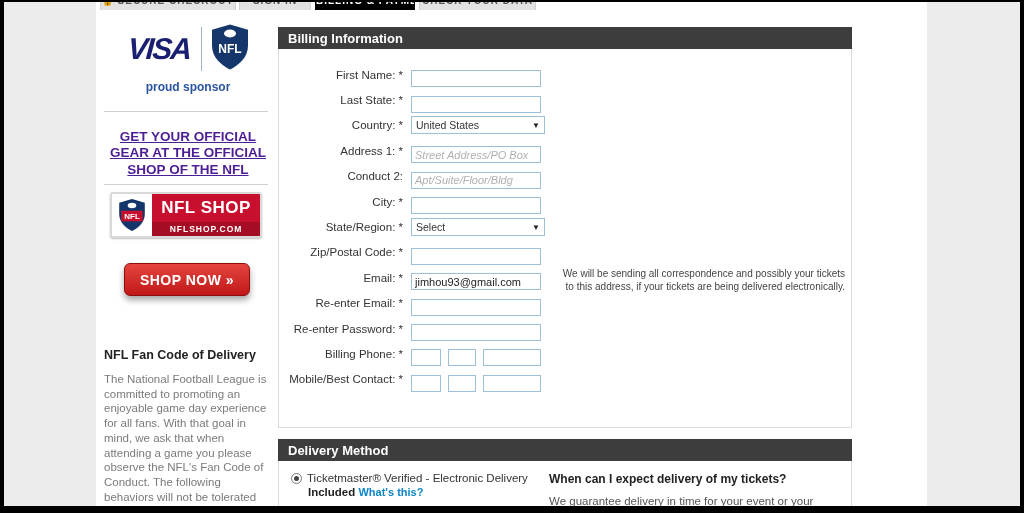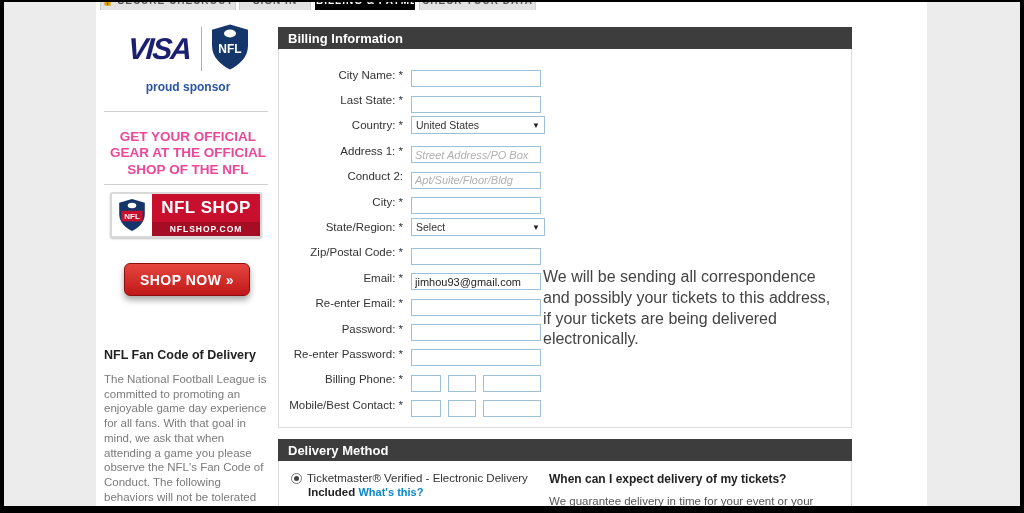--- a/index.html
+++ b/index.html
@@ -26,21 +26,21 @@
   
   .sidebar { position:absolute; left:6px; top:0; width:172px; height:100%; }
   .visa-block { position:absolute; top:22px; left:0; width:172px; text-align:center; }
   .visa-row { display:flex; align-items:center; justify-content:center; gap:10px; }
   .visa-word { font-size:30px; font-weight:bold; font-style:italic; color:#1a1f71; letter-spacing:-2px; transform:skewX(-4deg); }
   .visa-div { width:1px; height:44px; background:#9fb0c8; }
   .proud { margin-top:6px; color:#2b55a2; font-size:12px; font-weight:bold; }
   .side-hr { position:absolute; left:2px; width:164px; border-top:1px solid #cfcfcf; }
   .promo {
     position:absolute; top:127px; left:0; width:172px; text-align:center;
-    color:#ec4899; font-weight:bold; font-size:13.5px; line-height:1.22;
+    color:#4c1d95; font-weight:bold; font-size:13.5px; line-height:1.22;text-decoration:underline;
   }
   .shop-banner {
     position:absolute; top:190px; left:8px; width:152px; height:46px;
     display:flex; background:#c8102e; border:2px solid #d9d9d9; border-radius:3px;
     box-shadow:0 1px 2px rgba(0,0,0,.25); cursor:pointer;
   }
   .shield-box { width:40px; background:#fff; display:flex; align-items:center; justify-content:center; }
   .shop-right { flex:1; display:flex; flex-direction:column; }
   .shop-title { flex:1; color:#fff; font-weight:bold; font-size:17px; letter-spacing:.5px; display:flex; align-items:center; justify-content:center; }
   .shop-site { height:14px; background:#a50d24; color:#fff; font-size:8.5px; font-weight:bold; letter-spacing:1px; display:flex; align-items:center; justify-content:center; }
@@ -70,21 +70,21 @@
   }
   input.txt::placeholder { color:#b0b0b0; font-style:italic; }
   .sel {
     width:134px; height:18px; border:1px solid #9ebfd8; background:#fff; cursor:pointer;
     display:flex; align-items:center; justify-content:space-between; padding:0 4px;
     font-size:10.5px; color:#333;
   }
   .sel .arrow { font-size:8px; color:#222; }
   .phone-group { display:flex; gap:7px; }
   input.ph1 { width:30px; } input.ph2 { width:28px; } input.ph3 { width:58px; }
-  .email-note { position:absolute; left:264px; top:218px; width:290px; font-size:16px; color:#444; line-height:1.3; }
+  .email-note { position:absolute; left:276px; top:218px; width:290px; font-size:10px; color:#444; line-height:1.3;text-align:right; }
 
   .delivery { position:absolute; top:412px; left:0; width:574px; }
   .delivery-body { position:relative; height:80px; border:1px solid #dcdcdc; border-top:none; background:#fff; }
   .radio-line { position:absolute; left:12px; top:11px; display:flex; align-items:flex-start; font-size:11.5px; color:#333; }
   .radio {
     width:11px; height:11px; border:1px solid #777; border-radius:50%; margin-right:5px; margin-top:1px;
     display:flex; align-items:center; justify-content:center; flex:none; cursor:pointer;
   }
   .radio .dot { width:5px; height:5px; background:#444; border-radius:50%; }
   .radio-line2 { position:absolute; left:29px; top:25px; font-size:11.5px; }
@@ -145,21 +145,21 @@
       <div class="conduct-title">NFL Fan Code of Delivery</div>
       <div class="conduct-text">The National Football League is committed to promoting an enjoyable game day experience for all fans. With that goal in mind, we ask that when attending a game you please observe the NFL's Fan Code of Conduct. The following behaviors will not be tolerated and may be subject to penalties imposed by the Club and League, including possible prohibition from future participation on this NFL</div>
     </div>
 
     <div class="main">
       <div class="section-header">
         <span>Billing Information</span>
       </div>
       <div class="billing-body" id="billing-form">
         <div class="form-row">
-            <div class="form-label">City Name: *</div>
+            <div class="form-label">First Name: *</div>
             <div class="ctl"><input type="text" class="txt" style=""></div>
           </div>
           <div class="form-row">
             <div class="form-label">Last State: *</div>
             <div class="ctl"><input type="text" class="txt" style=""></div>
           </div>
           <div class="form-row">
             <div class="form-label">Country: *</div>
             <div class="ctl">
               <div class="sel">
@@ -193,24 +193,20 @@
             <div class="form-label">Zip/Postal Code: *</div>
             <div class="ctl"><input type="text" class="txt" style=""></div>
           </div>
           <div class="form-row">
             <div class="form-label">Email: *</div>
             <div class="ctl"><input type="text" class="txt" value="jimhou93@gmail.com" style=""></div>
           </div>
           <div class="form-row">
             <div class="form-label">Re-enter Email: *</div>
             <div class="ctl"><input type="text" class="txt" style=""></div>
-          </div>
-          <div class="form-row">
-            <div class="form-label">Password: *</div>
-            <div class="ctl"><input type="password" class="txt" style=""></div>
           </div>
           <div class="form-row">
             <div class="form-label">Re-enter Password: *</div>
             <div class="ctl"><input type="password" class="txt" style=""></div>
           </div>
           <div class="form-row">
             <div class="form-label">Billing Phone: *</div>
             <div class="ctl">
               <div class="phone-group">
                 <input type="text" class="txt ph1" style="">

